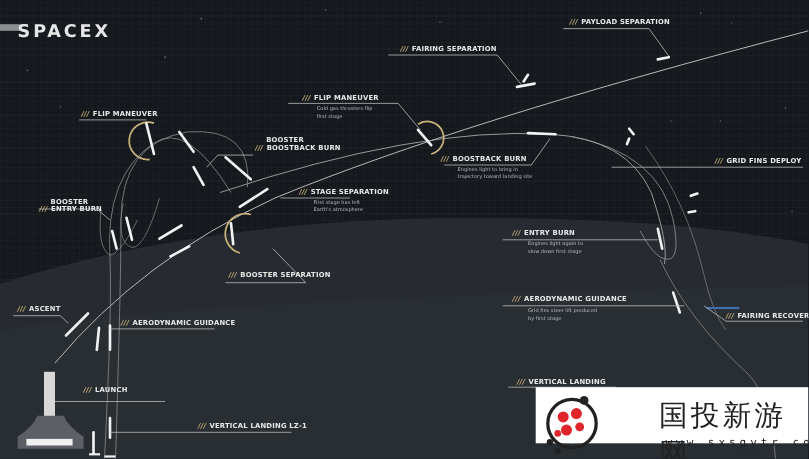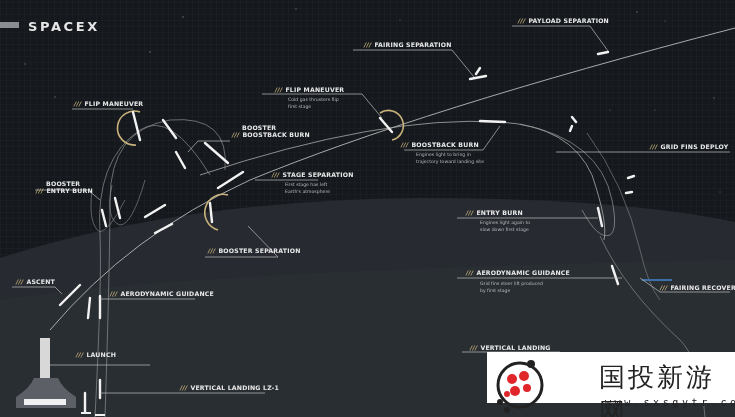--- a/index.html
+++ b/index.html
@@ -6,21 +6,21 @@
   body { width:735px; height:417px; overflow:hidden; background:#15191e; font-family:"DejaVu Sans", sans-serif; }
   #stage { position:relative; width:735px; height:417px; overflow:hidden;
     background:
       repeating-linear-gradient(0deg, rgba(255,255,255,0.018) 0 1px, transparent 1px 6px),
       repeating-linear-gradient(90deg, rgba(255,255,255,0.018) 0 1px, transparent 1px 6px),
       #15191e; }
   svg.art { position:absolute; left:0; top:0; }
   .lbl { position:absolute; font-family:"DejaVu Sans", sans-serif; font-weight:bold; font-size:6.2px; color:#e8e8e8; letter-spacing:0.2px; white-space:nowrap; line-height:7px; }
   .lbl .hatch { color:#c9b27a; margin-right:3px; font-style:italic; }
   .desc { position:absolute; font-size:4.6px; color:#b7bbc0; line-height:6.5px; white-space:nowrap; }
-  .logo { position:absolute; left:28px; top:19px; font-family:"DejaVu Sans", sans-serif; font-weight:bold; font-size:13px; letter-spacing:2.6px; color:#e6e6e6; }
+  .logo { position:absolute; left:16px; top:19px; font-family:"DejaVu Sans", sans-serif; font-weight:bold; font-size:16px; letter-spacing:2.6px; color:#e6e6e6; }
   .logo-bar { position:absolute; left:0; top:22px; width:19px; height:6px; background:#8a8d91; }
   .wm { position:absolute; left:487px; top:352px; width:248px; height:51px; background:#fff; }
   .wm-text { position:absolute; left:112px; top:8px; font-family:"DejaVu Sans", sans-serif; font-size:26px; color:#222; letter-spacing:3px; }
   .wm-url { position:absolute; left:118px; top:45px; font-family:"DejaVu Sans Mono", monospace; font-size:10px; color:#222; letter-spacing:3.6px; }
 </style>
 </head>
 <body>
 
 <div id="stage">
 

